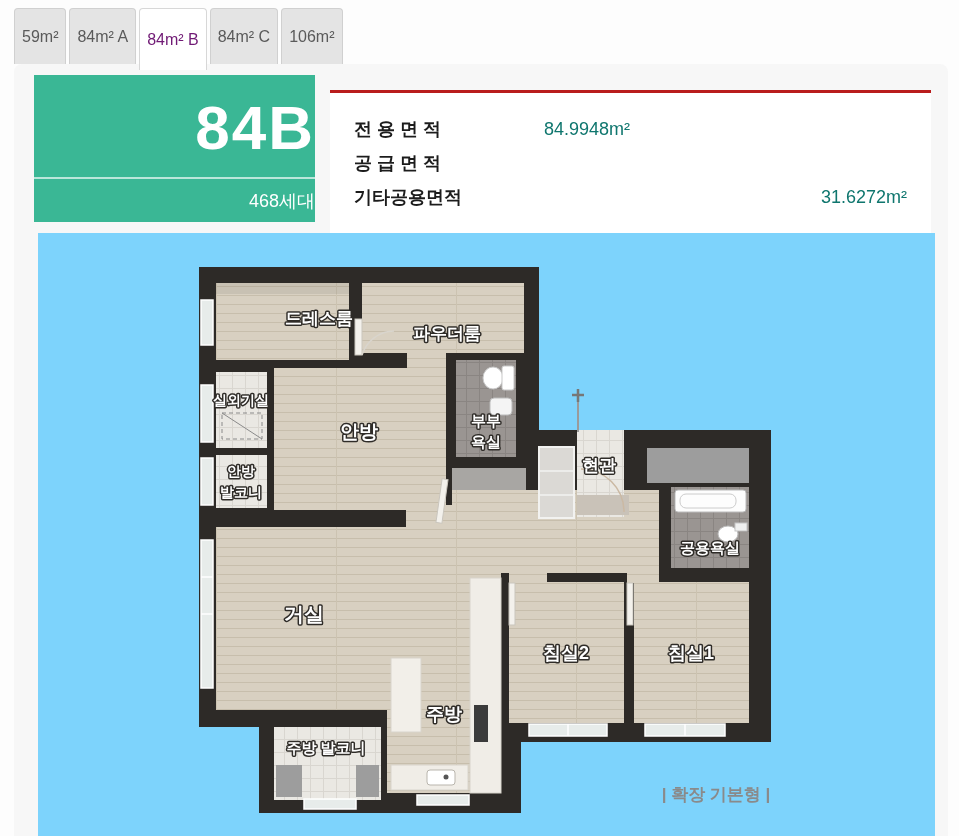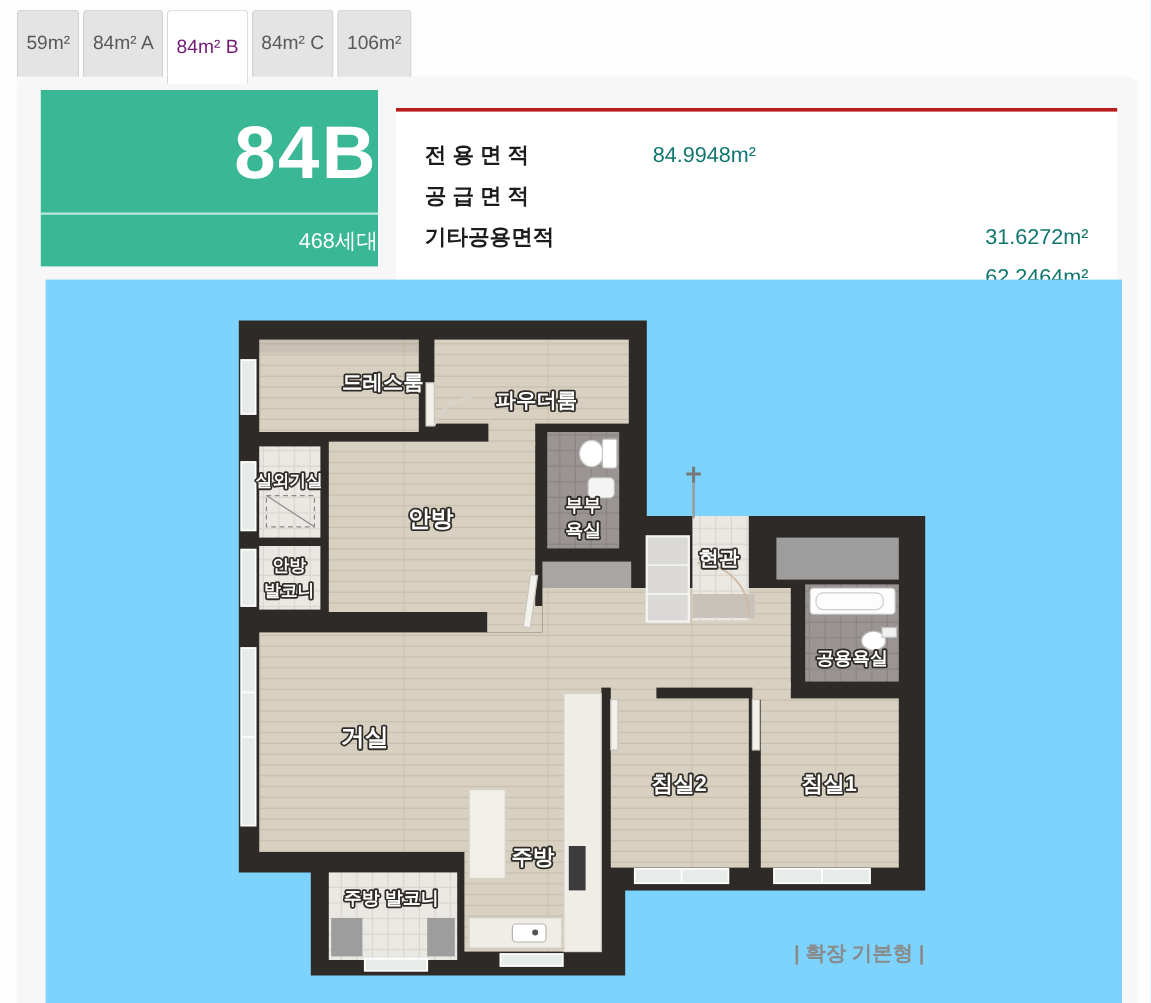--- a/index.html
+++ b/index.html
@@ -85,21 +85,20 @@
       <div class="info-row">
         <span class="info-label">공 급 면 적</span>
       </div>
     </div>
     <div class="info-col2">
       <div class="info-row">
         <span class="info-label">기타공용면적</span>
         <span class="info-value">31.6272m²</span>
       </div>
       <div class="info-row">
-        <span class="info-value">62.2464m²</span>
       </div>
     </div>
   </div>
 
   <div class="plan-panel">
     <svg width="897" height="603" viewBox="0 0 897 603">
       <defs>
         <pattern id="wood" width="120" height="9" patternUnits="userSpaceOnUse">
           <rect width="120" height="9" fill="#d8d0c1"></rect>
           <rect y="8" width="120" height="1" fill="#c7beac"></rect>

